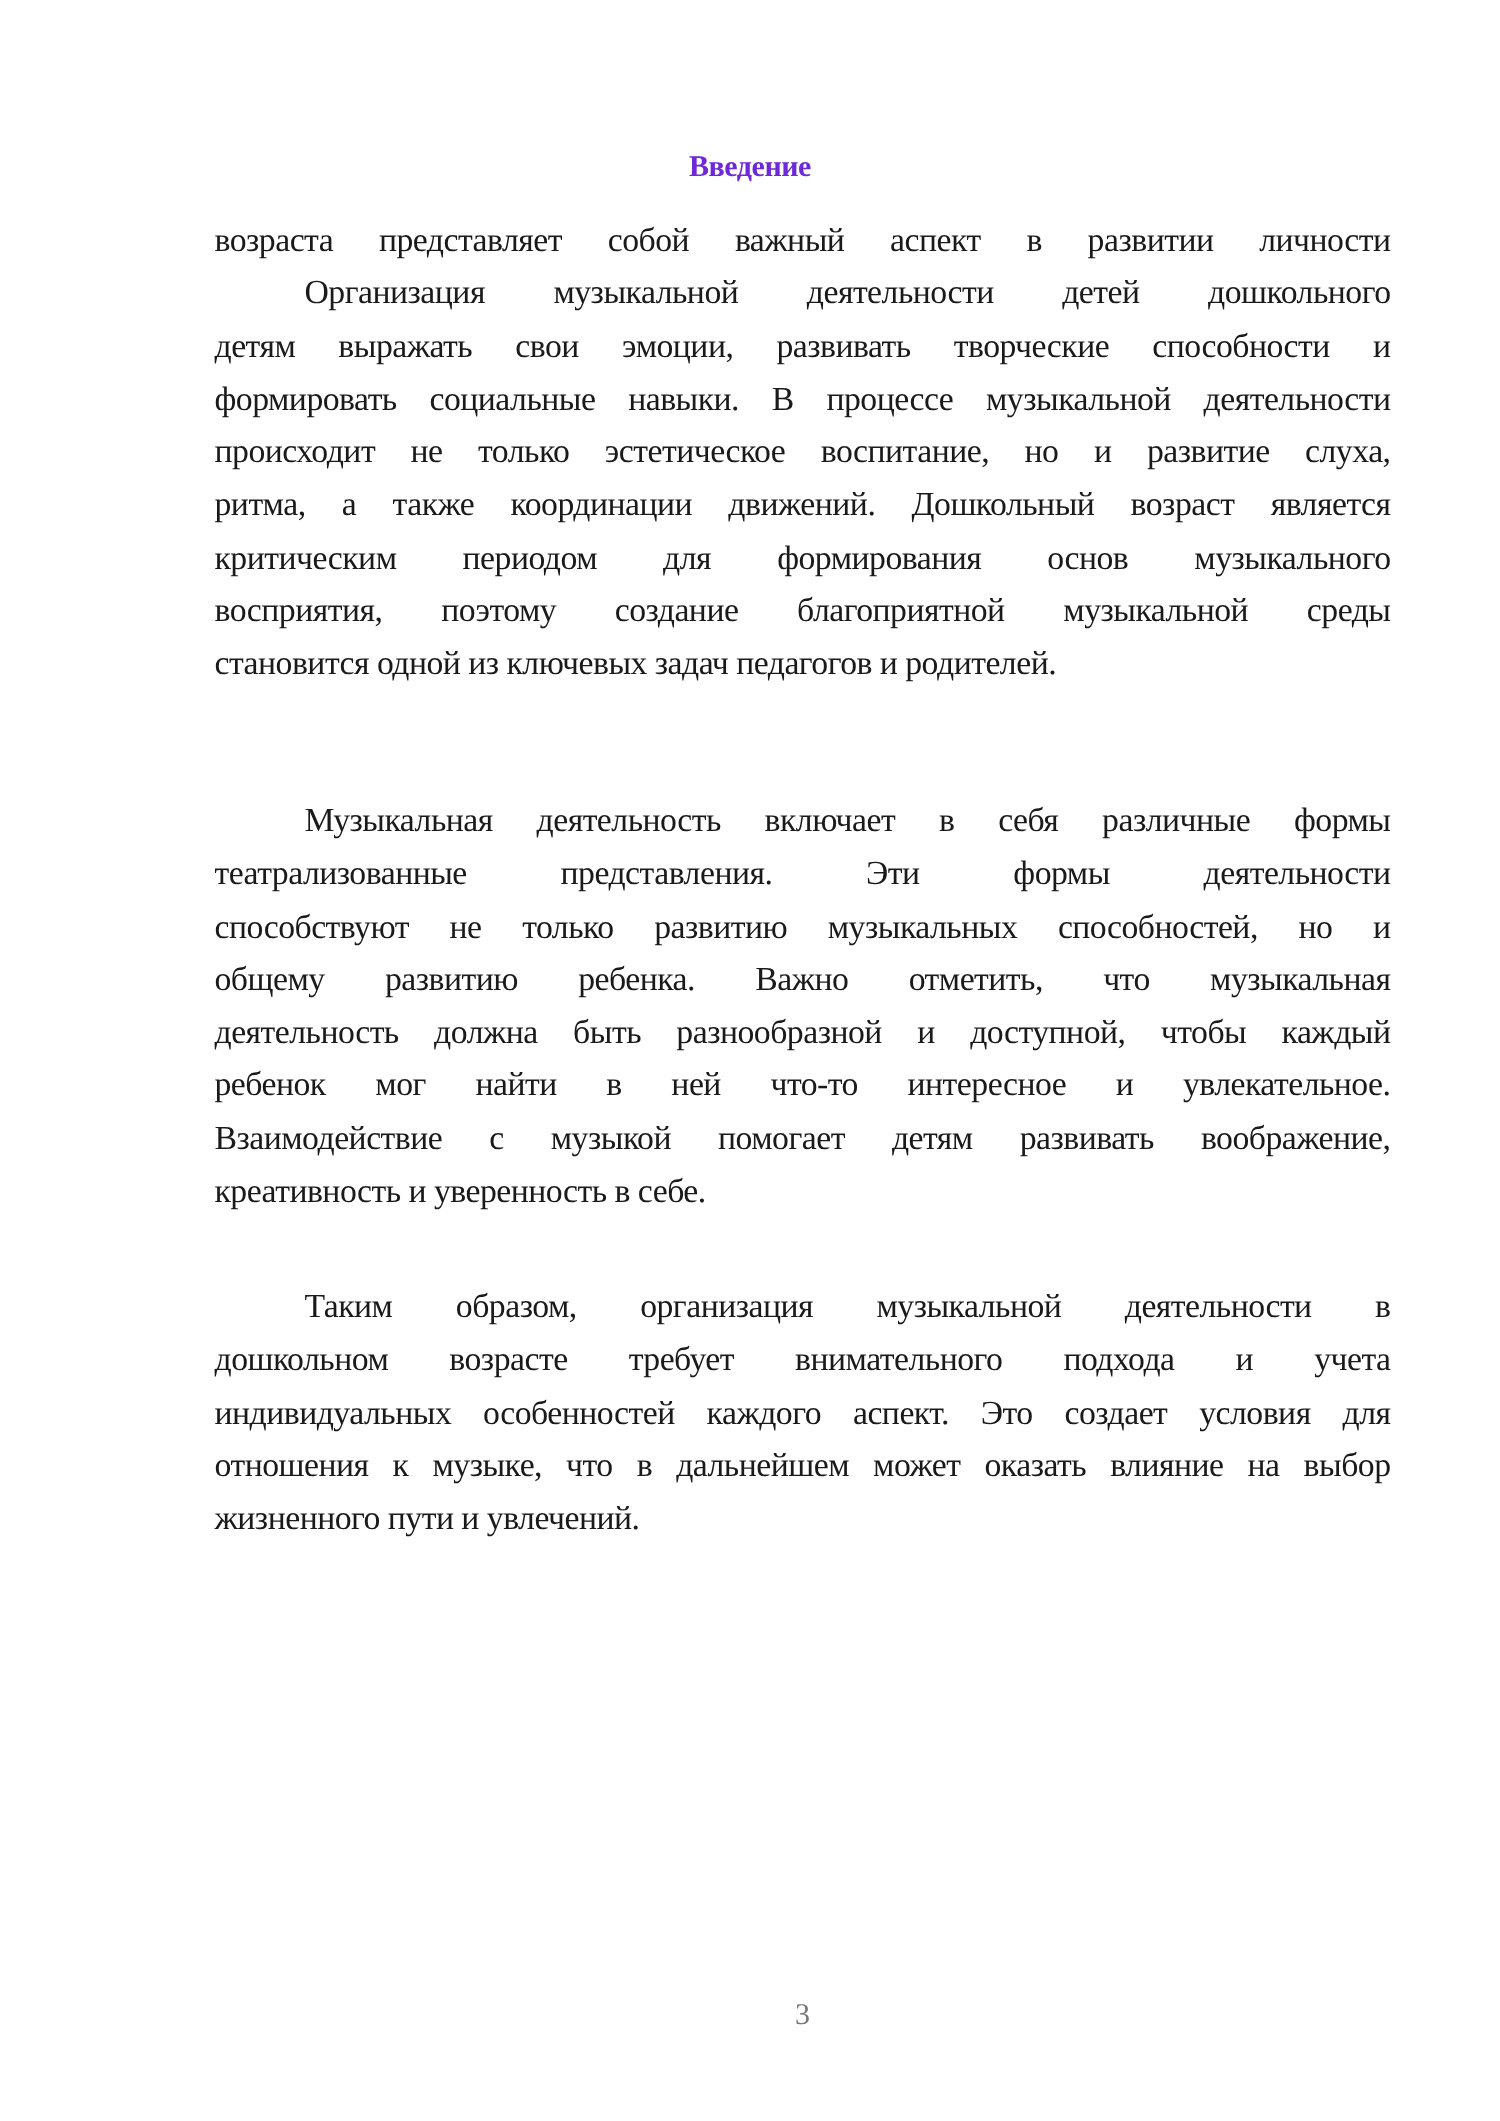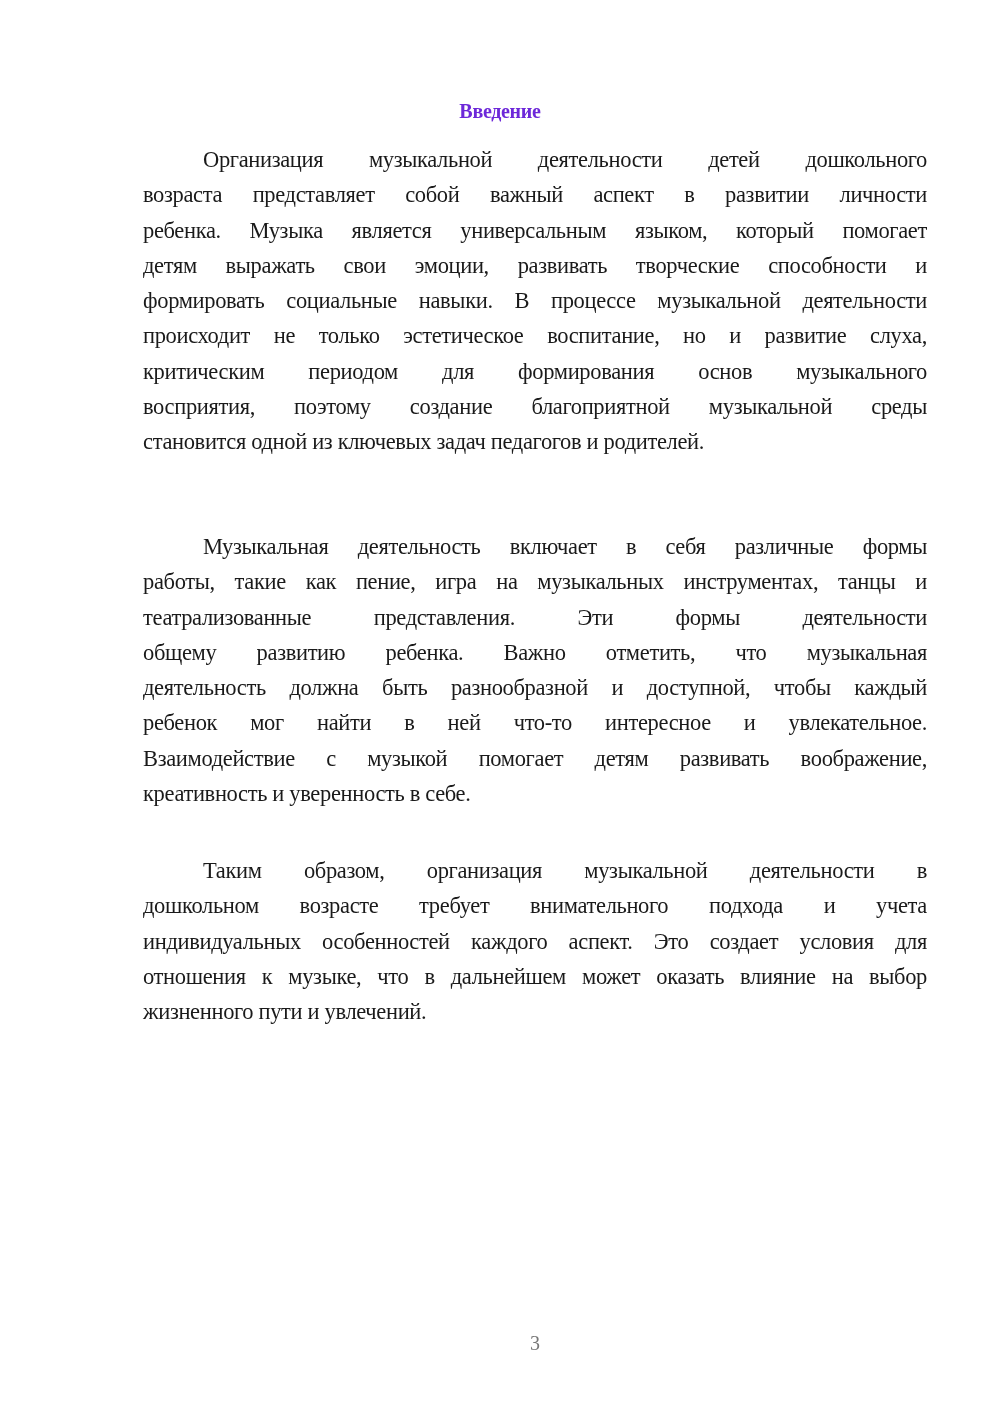--- a/index.html
+++ b/index.html
@@ -66,35 +66,35 @@
   }
 </style>
 </head>
 <body>
 
 <div class="page">
 
   <div class="title">Введение</div>
 
   <div class="para" style="top:142px;">
+    <span class="line">возраста представляет собой важный аспект в развитии личности</span>
     <span class="line first">Организация музыкальной деятельности детей дошкольного</span>
-    <span class="line">возраста представляет собой важный аспект в развитии личности</span>
-    <span class="line">ребенка. Музыка является универсальным языком, который помогает</span>
     <span class="line">детям выражать свои эмоции, развивать творческие способности и</span>
     <span class="line">формировать социальные навыки. В процессе музыкальной деятельности</span>
     <span class="line">происходит не только эстетическое воспитание, но и развитие слуха,</span>
+    <span class="line">ритма, а также координации движений. Дошкольный возраст является</span>
     <span class="line">критическим периодом для формирования основ музыкального</span>
     <span class="line">восприятия, поэтому создание благоприятной музыкальной среды</span>
     <span class="line last">становится одной из ключевых задач педагогов и родителей.</span>
   </div>
 
   <div class="para" style="top:529px;">
     <span class="line first">Музыкальная деятельность включает в себя различные формы</span>
-    <span class="line">работы, такие как пение, игра на музыкальных инструментах, танцы и</span>
     <span class="line">театрализованные представления. Эти формы деятельности</span>
+    <span class="line">способствуют не только развитию музыкальных способностей, но и</span>
     <span class="line">общему развитию ребенка. Важно отметить, что музыкальная</span>
     <span class="line">деятельность должна быть разнообразной и доступной, чтобы каждый</span>
     <span class="line">ребенок мог найти в ней что-то интересное и увлекательное.</span>
     <span class="line">Взаимодействие с музыкой помогает детям развивать воображение,</span>
     <span class="line last">креативность и уверенность в себе.</span>
   </div>
 
   <div class="para" style="top:853px;">
     <span class="line first">Таким образом, организация музыкальной деятельности в</span>
     <span class="line">дошкольном возрасте требует внимательного подхода и учета</span>

